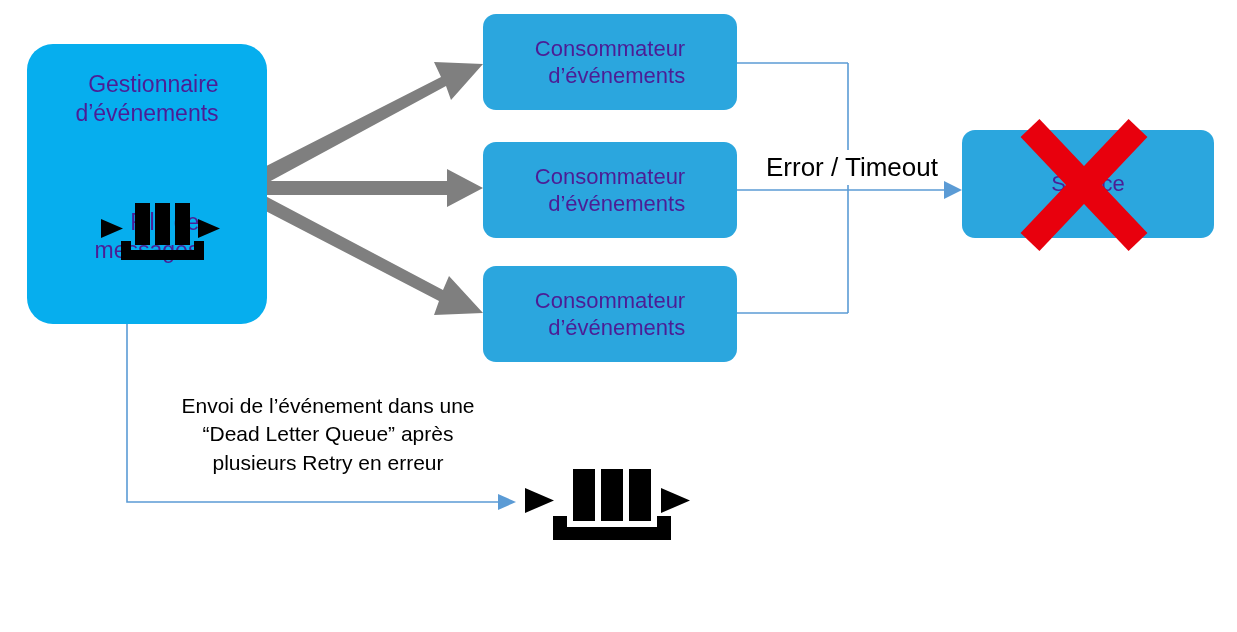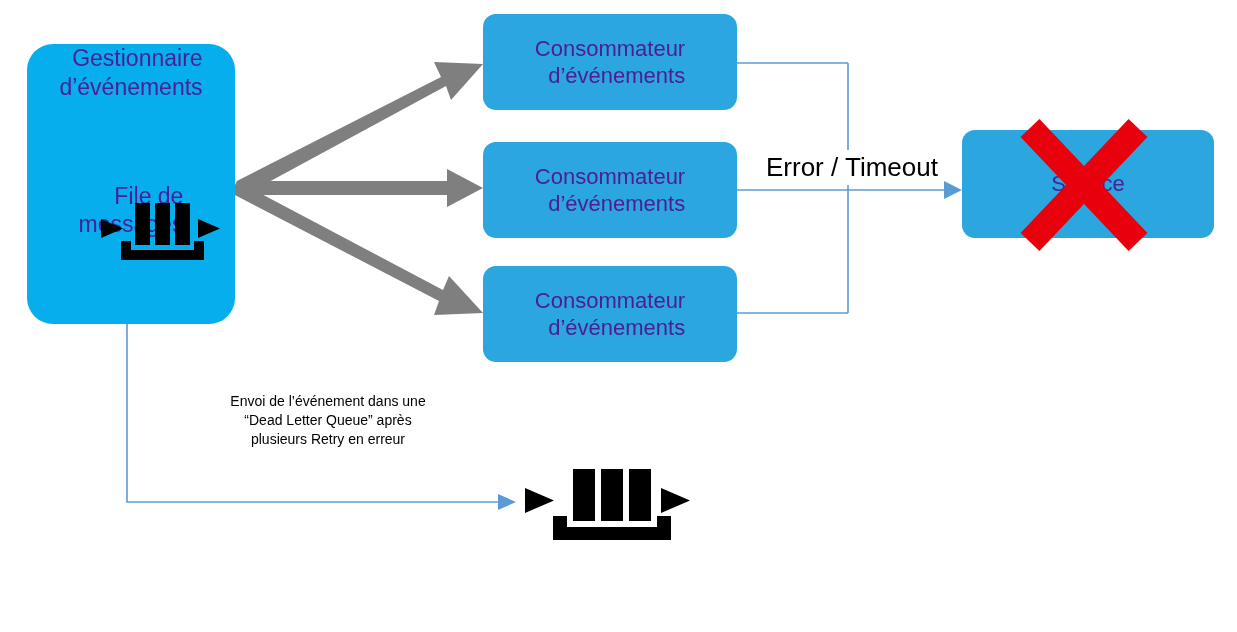--- a/index.html
+++ b/index.html
@@ -39,25 +39,26 @@
     border-radius: 14px;
   }
   .node-label {
     line-height: 1.25;
     white-space: pre-line;
   }
 
   #manager-box {
     left: 27px;
     top: 44px;
-    width: 208px;
+    width: 240px;
     height: 280px;
     background: #06AEEE;
     border-radius: 26px;
     justify-content: flex-start;
+    padding-top: 26px;
   }
   #manager-box .node-label { font-size: 23px; }
   #manager-title { margin-bottom: 4px; }
   #manager-sub   { margin-top: 6px; font-size: 21px; }
 
   .consumer-box {
     left: 483px;
     width: 254px;
     height: 96px;
     background: #2BA6DE;
@@ -97,21 +98,21 @@
     top: 150px;
     font-size: 26px;
     text-align: left;
     background: #ffffff;
     padding: 0 4px;
   }
   #dlq-description {
     left: 136px;
     top: 392px;
     width: 384px;
-    font-size: 14px;
+    font-size: 21px;
   }
   #dlq-caption {
     left: 460px;
     top: 554px;
     width: 300px;
     font-size: 22px;
   }
 
   
   .queue-icon { position: absolute; }

